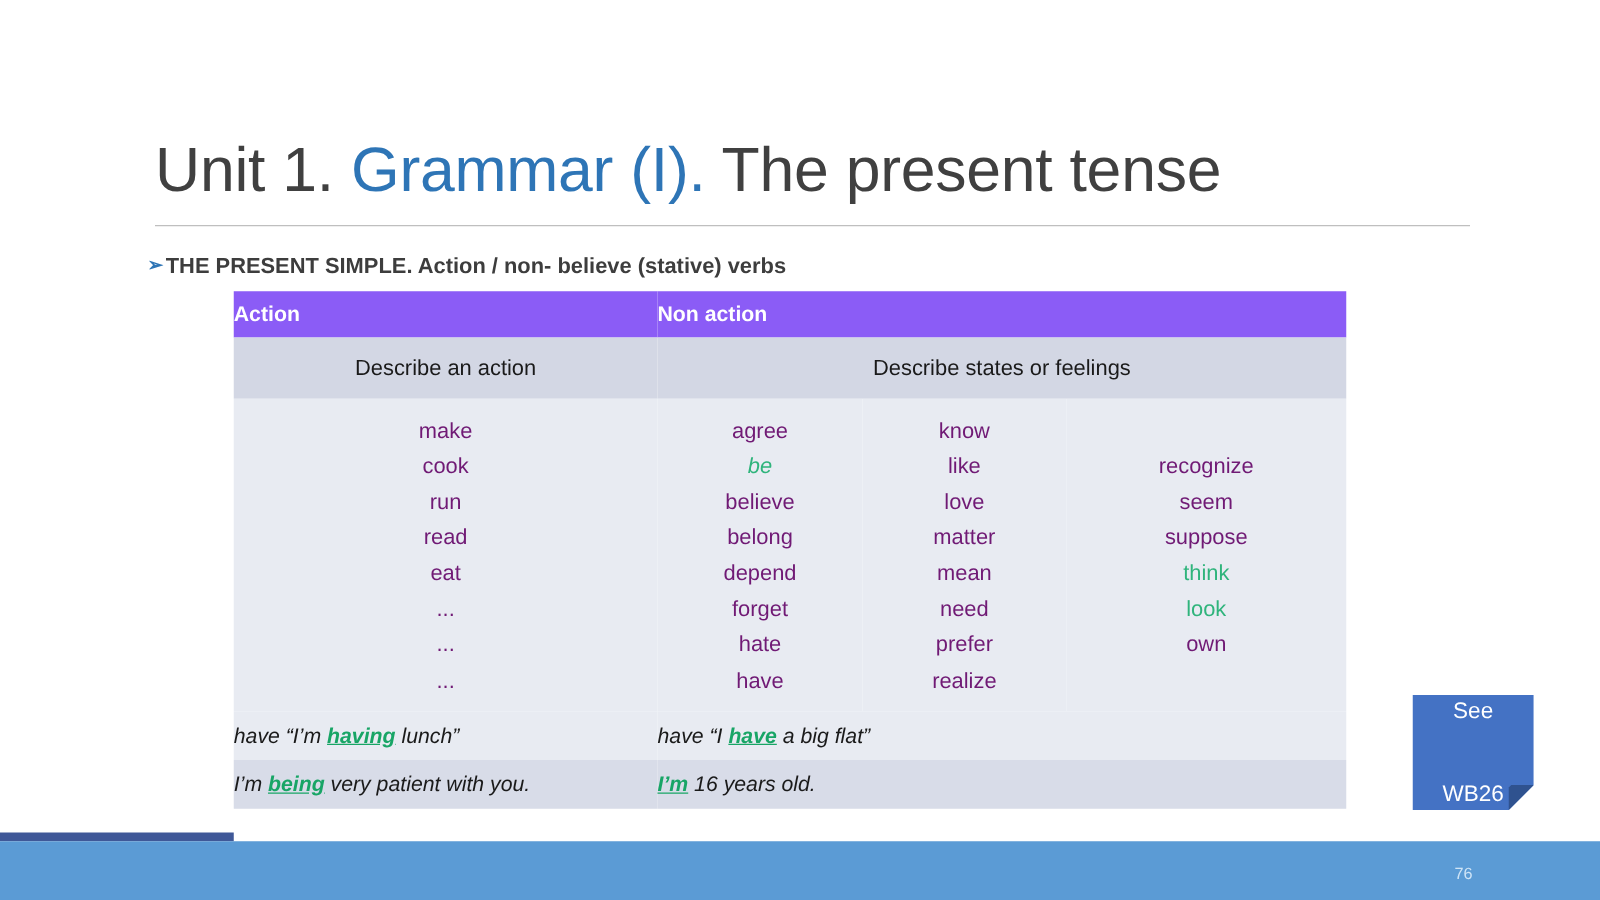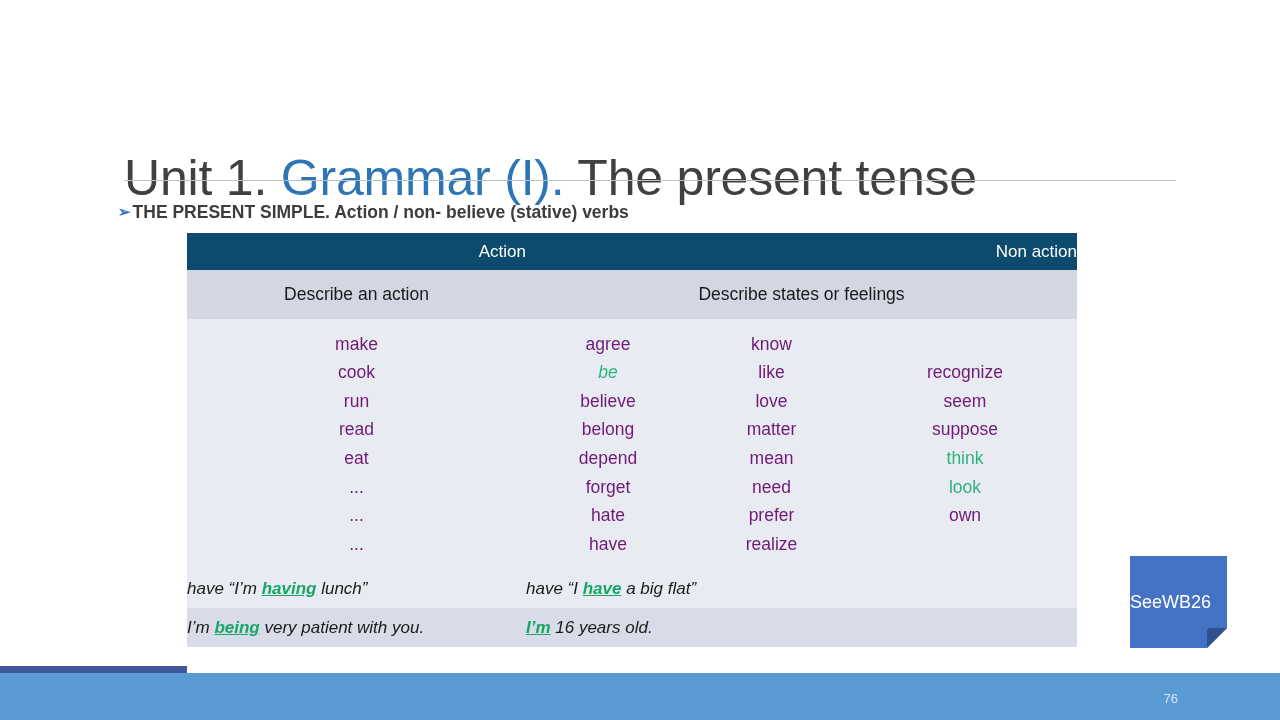--- a/index.html
+++ b/index.html
@@ -21,21 +21,20 @@
     left: 124px;
     top: 103px;
     width: 960px;
     height: 68px;
     font-size: 50px;
     line-height: 66px;
     white-space: nowrap;
     color: #404040;
     font-weight: 400;
     letter-spacing: -0.2px;
-    margin-top: 42px;
   }
   #slide-title .accent { color: #2E75B6; }
   #title-rule {
     position: absolute;
     left: 124px;
     top: 180px;
     width: 1052px;
     height: 1px;
     background: #bfbfbf;
   }
@@ -67,25 +66,25 @@
     border-collapse: collapse;
     table-layout: fixed;
   }
   #verbs-table td, #verbs-table th {
     padding: 0;
     border: 0;
     vertical-align: middle;
   }
 
   .hdr-cell {
-    background: #0c4a6e;
+    background: #8b5cf6;
     color: #ffffff;
     font-size: 17px;
-    font-weight: normal;
-    text-align: right;
+    font-weight: bold;
+    text-align: left;
     height: 37px;
     border-right: 2px solid #ffffff;
   }
   .hdr-cell.last { border-right: 0; }
 
   .subhdr-cell {
     background: #d3d7e4;
     color: #1a1a1a;
     font-size: 17.5px;
     text-align: center;
@@ -137,23 +136,23 @@
     height: 92px;
   }
   #see-note svg { display: block; }
   #see-note-label {
     position: absolute;
     left: 0;
     top: 0;
     width: 97px;
     height: 92px;
     display: flex;
-    flex-direction: row;
+    flex-direction: column;
     align-items: center;
-    justify-content: flex-start;
+    justify-content: space-between;
     color: #ffffff;
     font-size: 18px;
     line-height: 25px;
     text-align: center;
     pointer-events: none;
   }
 
   
   #footer-dark-band {
     position: absolute;

